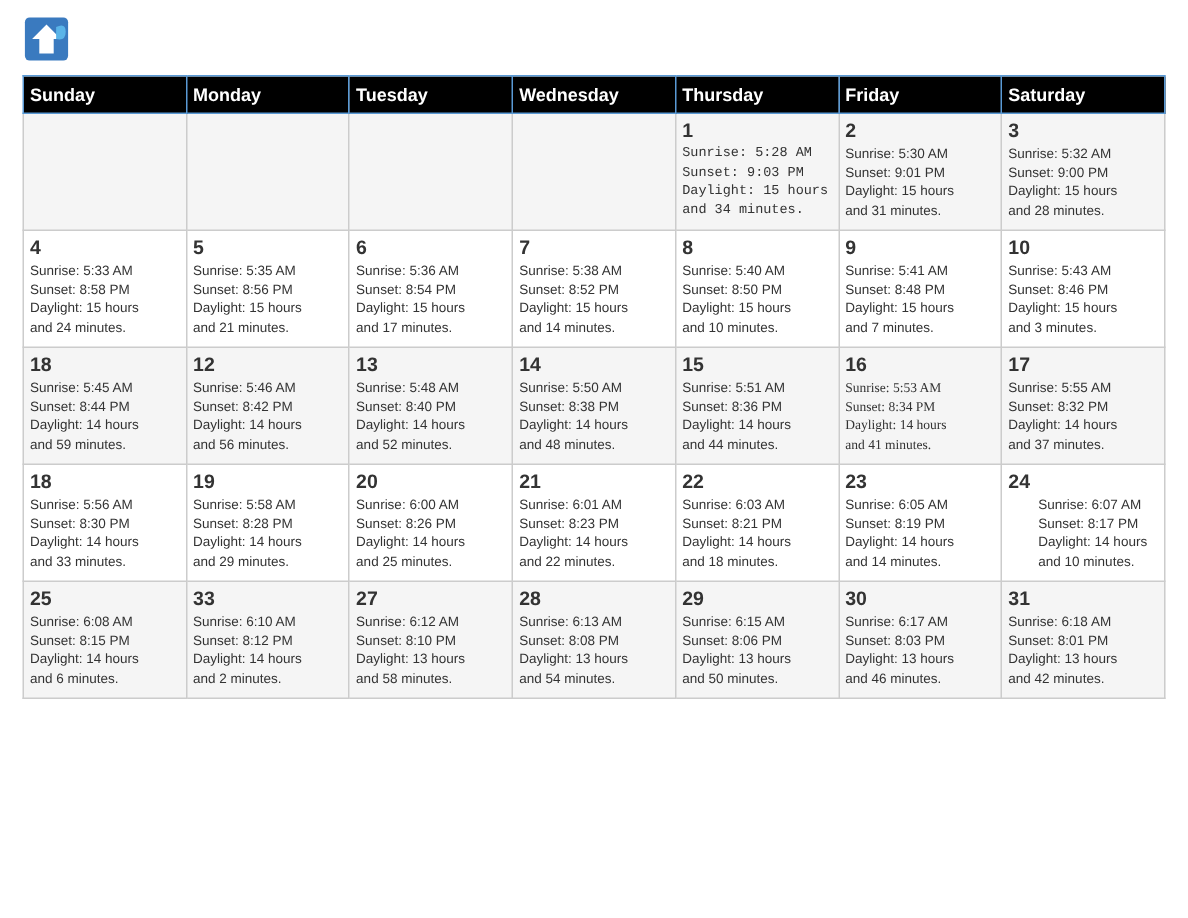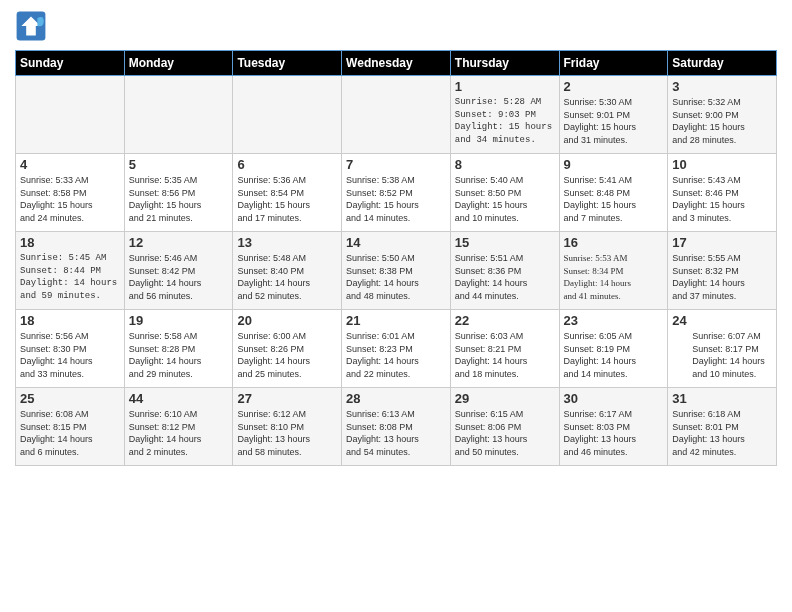--- a/index.html
+++ b/index.html
@@ -207,21 +207,21 @@
             <span class="day-number">10</span>
             <div class="day-info" style="white-space: pre-line;">Sunrise: 5:43 AM
 Sunset: 8:46 PM
 Daylight: 15 hours
 and 3 minutes.</div>
           </td>
         </tr>
         <tr>
           <td>
             <span class="day-number">18</span>
-            <div class="day-info" style="white-space: pre-line; font-family: Liberation Mono, monospace;">Sunrise: 5:45 AM
+            <div class="day-info" style="white-space: pre-line;">Sunrise: 5:45 AM
 Sunset: 8:44 PM
 Daylight: 14 hours
 and 59 minutes.</div>
           </td>
           <td>
             <span class="day-number">12</span>
             <div class="day-info" style="white-space: pre-line;">Sunrise: 5:46 AM
 Sunset: 8:42 PM
 Daylight: 14 hours
 and 56 minutes.</div>
@@ -315,21 +315,21 @@
         </tr>
         <tr>
           <td>
             <span class="day-number">25</span>
             <div class="day-info" style="white-space: pre-line;">Sunrise: 6:08 AM
 Sunset: 8:15 PM
 Daylight: 14 hours
 and 6 minutes.</div>
           </td>
           <td>
-            <span class="day-number">44</span>
+            <span class="day-number">33</span>
             <div class="day-info" style="white-space: pre-line;">Sunrise: 6:10 AM
 Sunset: 8:12 PM
 Daylight: 14 hours
 and 2 minutes.</div>
           </td>
           <td>
             <span class="day-number">27</span>
             <div class="day-info" style="white-space: pre-line;">Sunrise: 6:12 AM
 Sunset: 8:10 PM
 Daylight: 13 hours

